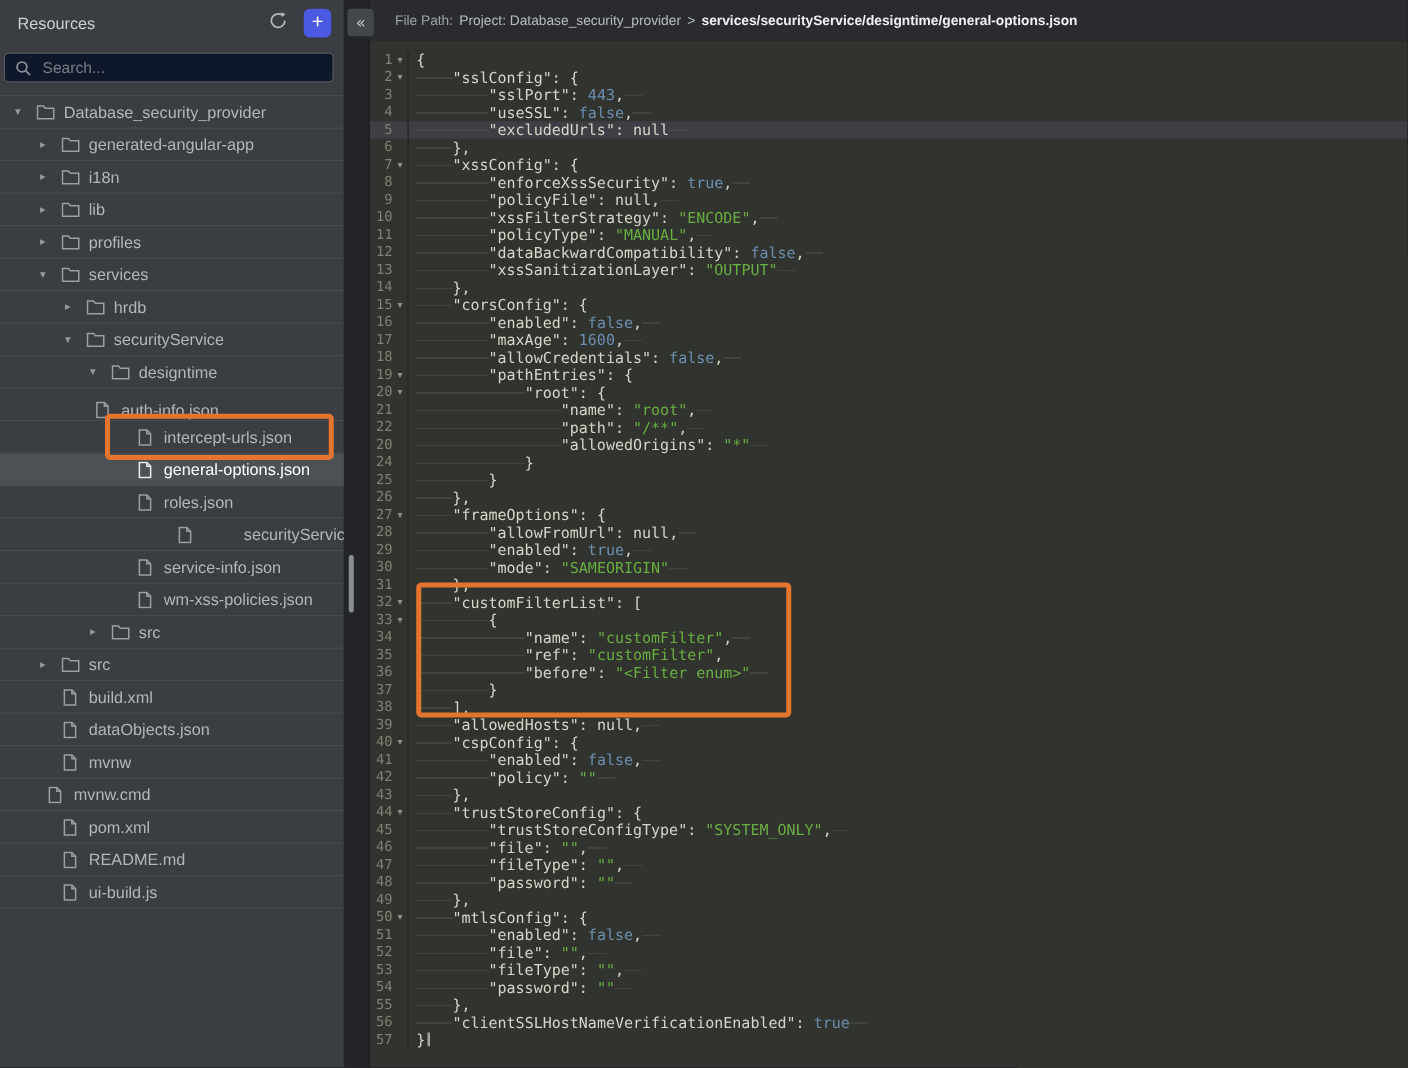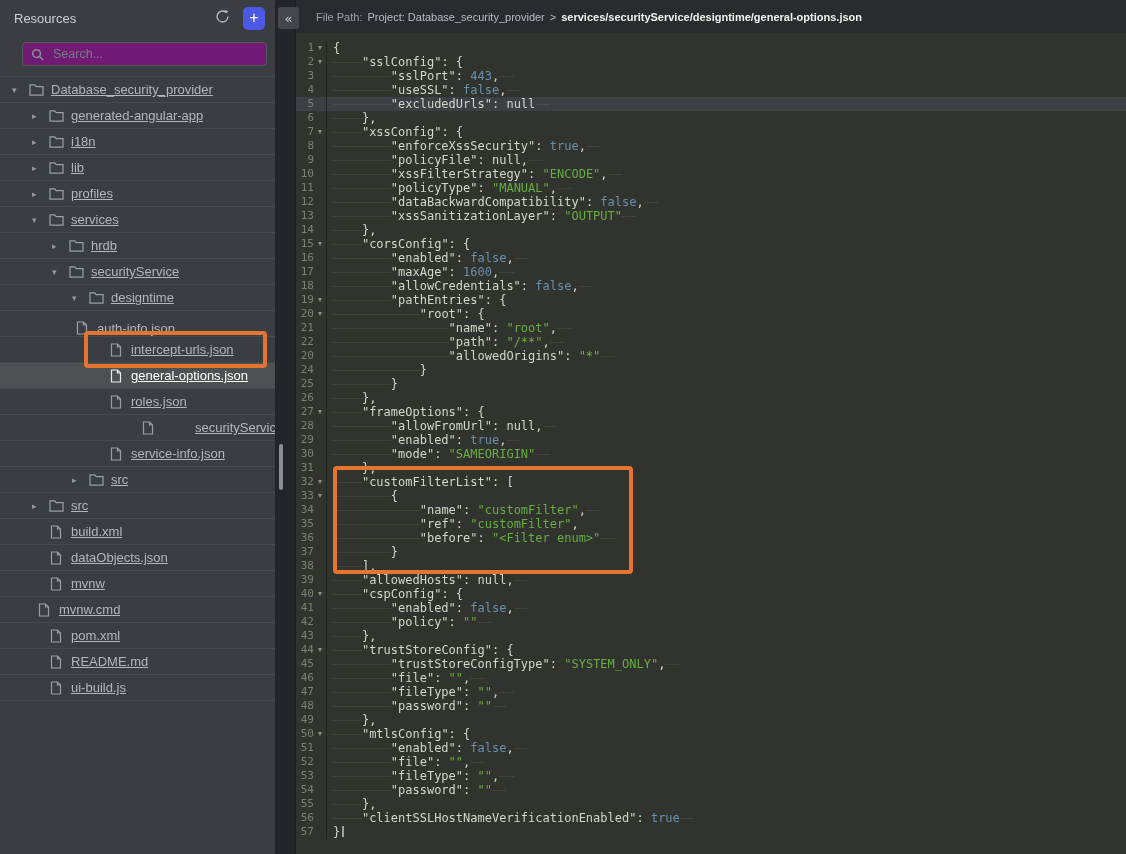--- a/index.html
+++ b/index.html
@@ -9,35 +9,35 @@
   
   .sidebar{position:absolute;left:0;top:0;width:276px;height:854px;background:#3a3d41;
            border-right:1px solid #212327;box-sizing:border-box;}
   .sb-header{height:36px;display:flex;align-items:center;padding:0 8px 0 14px;gap:10px;}
   .sb-title{flex:1;color:#cdd1d5;font-size:13px;}
   .icon-btn{background:none;border:none;padding:0;width:22px;height:22px;display:flex;
             align-items:center;justify-content:center;cursor:pointer;}
   .plus-btn{width:22px;height:23px;background:#4c59e2;border:none;border-radius:5px;color:#fff;
             font-size:16px;line-height:1;display:flex;align-items:center;justify-content:center;
             cursor:pointer;margin-right:2px;}
-  .search-box{margin:6px 8px 0 22px;height:24px;background:#701a75;border:1px solid #55585c;
+  .search-box{margin:6px 8px 0 3px;height:24px;background:#0f172a;border:1px solid #55585c;
               border-radius:4px;display:flex;align-items:center;padding:0 8px;gap:7px;box-sizing:border-box;}
   .search-box input{flex:1;background:transparent;border:none;outline:none;color:#aeb2b6;font-size:12.5px;
                     font-family:"Liberation Sans",sans-serif;min-width:0;}
   .search-box input::placeholder{color:#787d82;}
   .tree{margin-top:10px;border-top:1px solid #46494e;}
   .tree-row{height:26px;box-sizing:border-box;display:flex;align-items:center;
             border-bottom:1px solid #46494e;color:#b3b7bb;font-size:13px;cursor:pointer;}
   .tree-row.selected{background:#4e5154;color:#fff;}
   .tw{flex:0 0 18px;width:18px;font-family:"DejaVu Sans",sans-serif;font-size:9px;color:#9599a0;
       padding-left:2px;box-sizing:border-box;}
   .tree-ic{flex:0 0 16px;width:16px;height:16px;margin-right:7px;display:flex;align-items:center;
            justify-content:center;color:#9aa0a5;}
   .tree-row.selected .tree-ic{color:#e9ebed;}
-  .tree-label{white-space:nowrap;overflow:hidden;text-decoration:underline;}
+  .tree-label{white-space:nowrap;overflow:hidden;}
 
   
   .band{position:absolute;left:276px;top:0;width:20px;height:854px;background:#232528;
         border-right:1px solid #1c1e20;box-sizing:border-box;}
   .sb-scroll-thumb{position:absolute;left:3px;top:444px;width:4px;height:46px;background:#8b8e91;border-radius:2px;}
   .collapse-btn{position:absolute;left:278px;top:7px;width:21px;height:22px;background:#43474c;border:none;
                 border-radius:3px;color:#c3c7cb;font-size:13px;display:flex;align-items:center;
                 justify-content:center;cursor:pointer;z-index:6;font-family:"DejaVu Sans",sans-serif;}
 
   
@@ -233,20 +233,30 @@
         <div class="tree-row" style="padding-left: 90px;">
           <span class="tw"></span>
           <span class="tree-ic">
             <svg width="12" height="14" viewBox="0 0 12 14">
               <path d="M1.5 1h6l3 3v9h-9z" fill="none" stroke="currentColor" stroke-width="1.2"></path>
               <path d="M7.5 1v3h3" fill="none" stroke="currentColor" stroke-width="1.2"></path>
             </svg>
           </span>
           <span class="tree-label">service-info.json</span>
         </div>
+        <div class="tree-row" style="padding-left: 90px;">
+          <span class="tw"></span>
+          <span class="tree-ic">
+            <svg width="12" height="14" viewBox="0 0 12 14">
+              <path d="M1.5 1h6l3 3v9h-9z" fill="none" stroke="currentColor" stroke-width="1.2"></path>
+              <path d="M7.5 1v3h3" fill="none" stroke="currentColor" stroke-width="1.2"></path>
+            </svg>
+          </span>
+          <span class="tree-label">wm-xss-policies.json</span>
+        </div>
         <div class="tree-row" style="padding-left: 70px;">
           <span class="tw">▸</span>
           <span class="tree-ic">
             <svg width="15" height="13" viewBox="0 0 16 14">
               <path d="M1 2h5.2l1.5 1.8H15v9.2H1z" fill="none" stroke="currentColor" stroke-width="1.3"></path>
             </svg>
           </span>
           <span class="tree-label">src</span>
         </div>
         <div class="tree-row" style="padding-left: 30px;">

